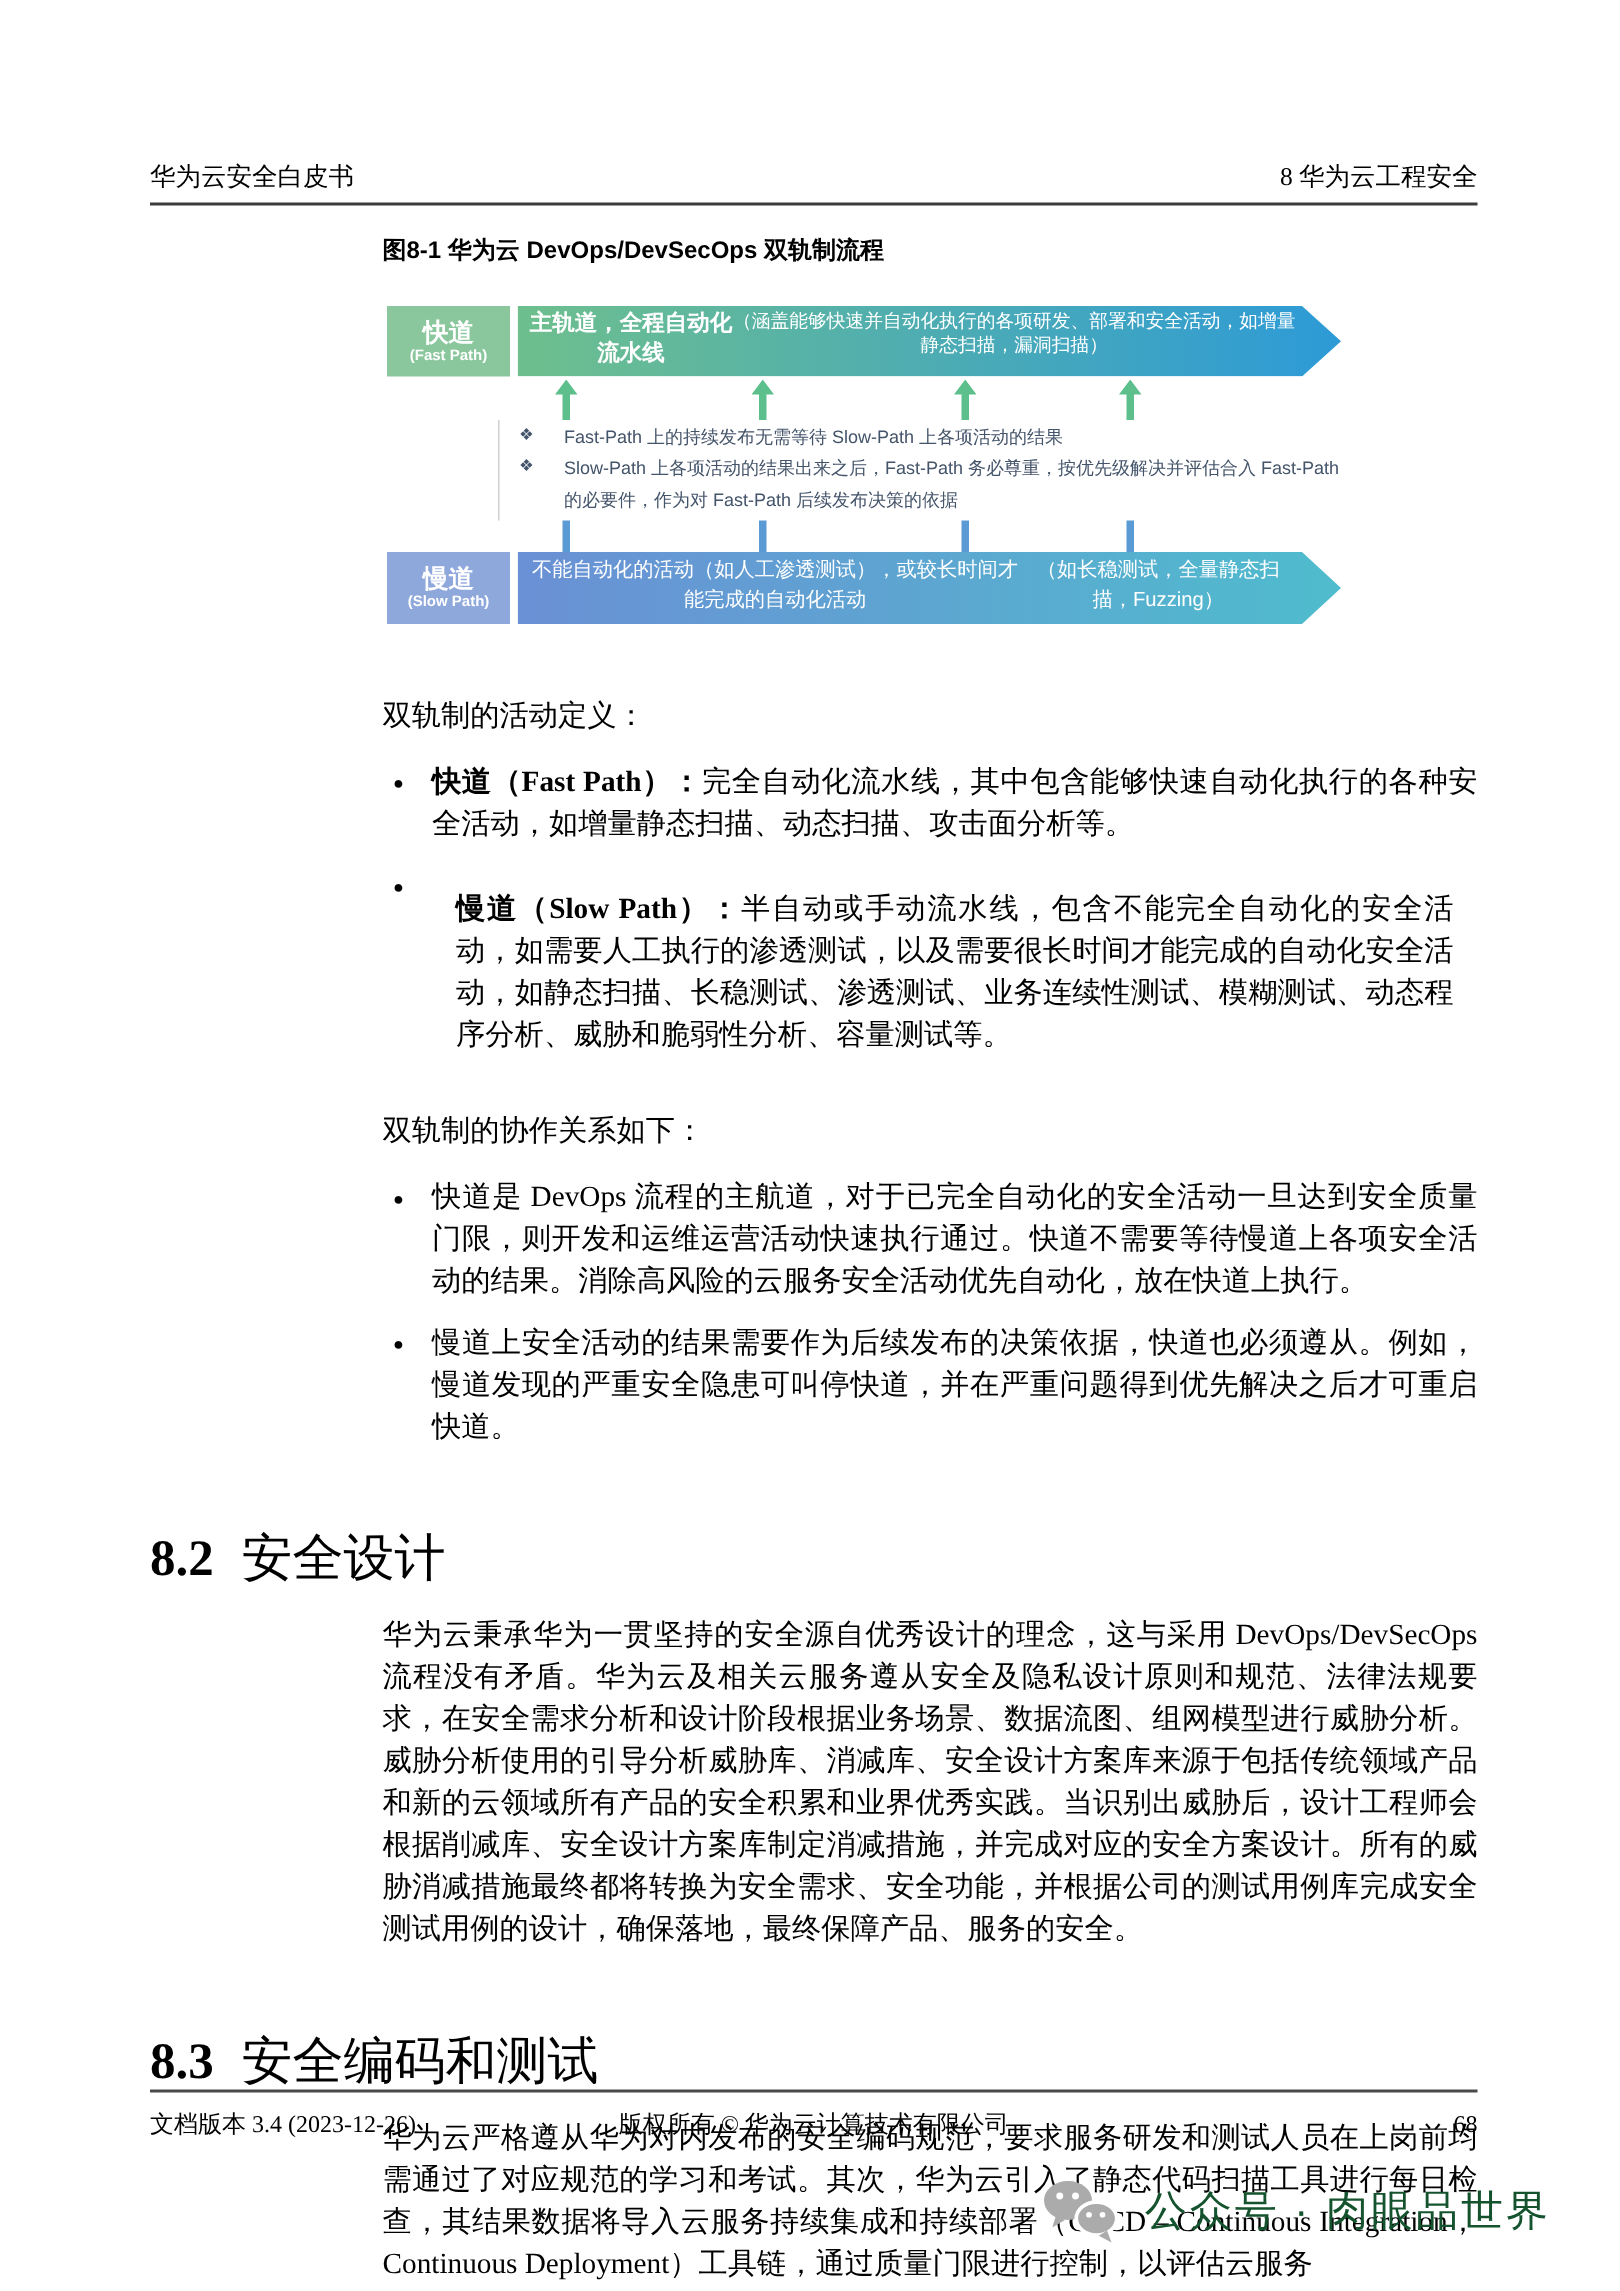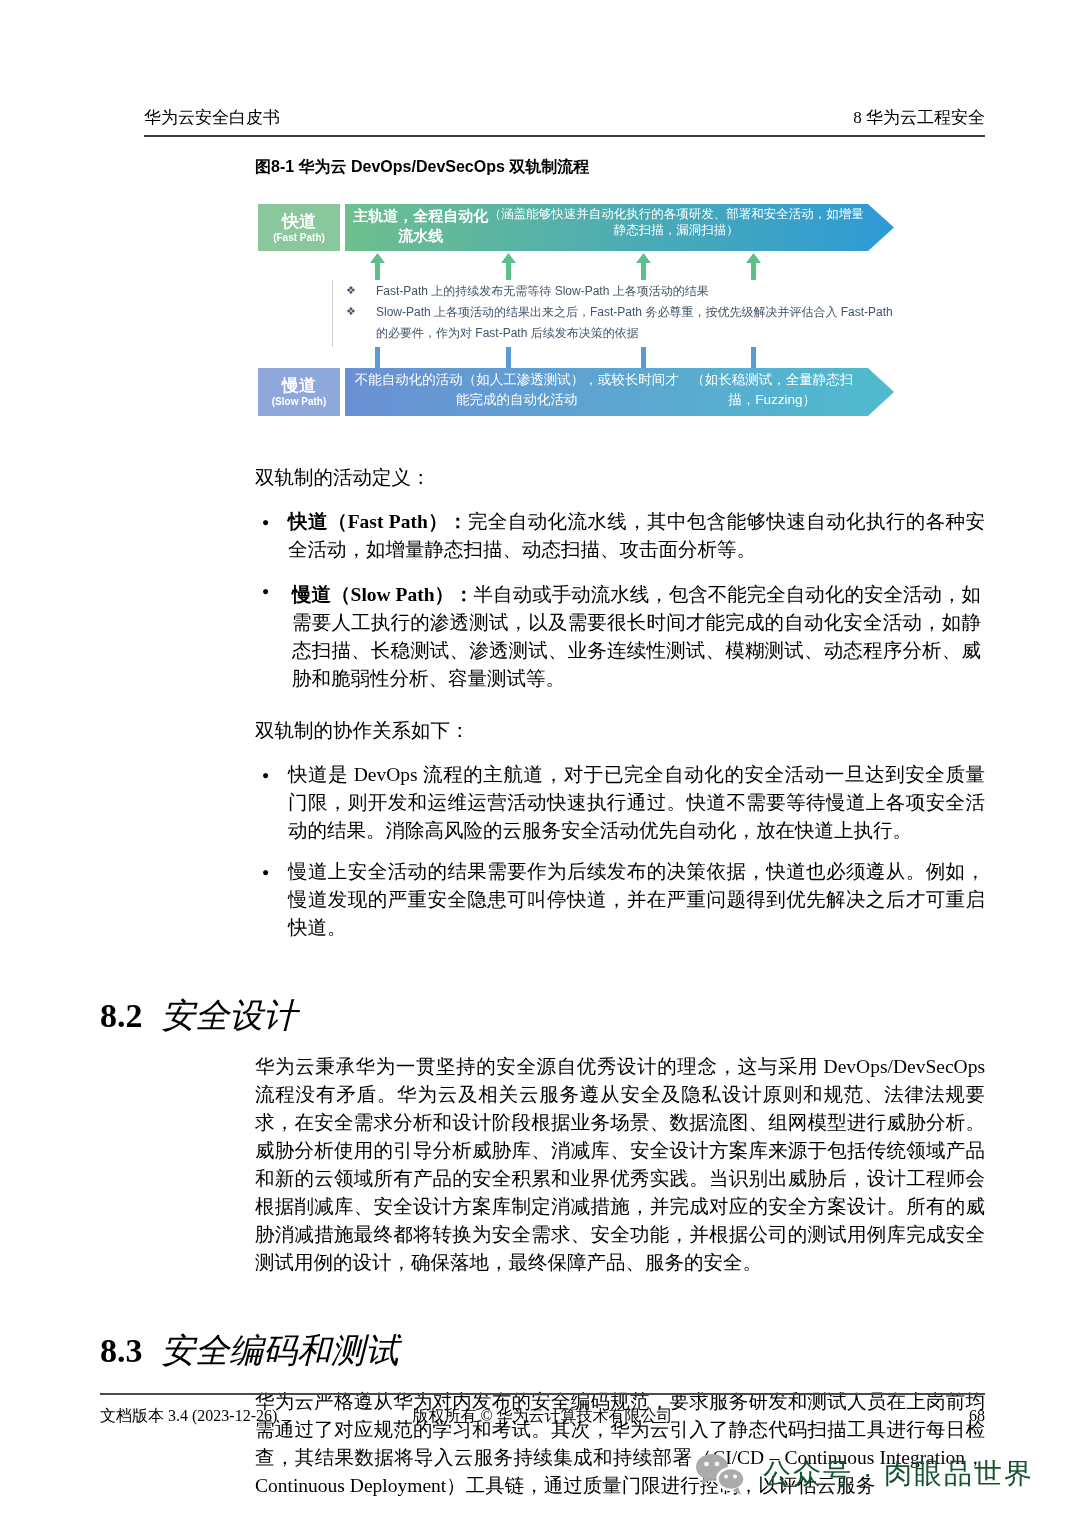--- a/index.html
+++ b/index.html
@@ -3,21 +3,21 @@
 <meta charset="utf-8">
 <style>
   html,body{margin:0;padding:0;background:#ffffff;}
   .page{position:relative;width:1080px;height:1527px;margin:0 auto;background:#fff;
         box-sizing:border-box;padding:0 95px 0 100px;overflow:hidden;
         font-family:"Liberation Serif","DejaVu Serif",serif;color:#000;}
 
   
   .hdr{display:flex;justify-content:space-between;align-items:flex-end;
        padding-top:106px;padding-bottom:6px;border-bottom:2px solid #3c3c3c;
-       font-size:17px;margin-left:44px;}
+       font-size:17px;}
 
   
   .fig-caption{margin:20px 0 0 155px;font-family:"Liberation Sans","DejaVu Sans",sans-serif;
        font-weight:bold;font-size:16px;}
 
   
   .diagram{margin:26px 0 0 158px;width:636px;font-family:"Liberation Sans","DejaVu Sans",sans-serif;}
   .lane{display:flex;align-items:stretch;}
   .lane-label{width:82px;flex:0 0 82px;margin-right:5px;color:#fff;text-align:center;
        display:flex;flex-direction:column;justify-content:center;line-height:1.25;}
@@ -51,21 +51,21 @@
   .intro2{margin-top:20px;}
   .bullets{margin-top:16px;}
   .bullet-item{display:flex;margin:0 0 13px 155px;width:730px;}
   .bullet{width:26px;flex:0 0 26px;margin-left:7px;font-size:12px;line-height:28px;}
   .bullet-text{flex:1;font-size:19.5px;line-height:28px;text-align:justify;}
   .bullet-text b{font-weight:bold;}
 
   
   .h2{margin:54px 0 0 0;font-size:34px;line-height:1.15;}
   .h2 .h-num{font-family:"Liberation Serif","DejaVu Serif",serif;}
-  .h2 .h-title{font-family:"Liberation Sans","DejaVu Sans",sans-serif;margin-left:10px;font-weight:500;font-style:italic;}
+  .h2 .h-title{font-family:"Liberation Sans","DejaVu Sans",sans-serif;margin-left:10px;font-weight:500;}
   .sec-body{margin-top:18px;}
 
   
   .ftr{position:absolute;left:100px;right:95px;top:1393px;border-top:2px solid #4a4a4a;
        padding-top:11px;font-size:16px;display:flex;align-items:baseline;}
   .ftr .version{flex:0 0 auto;}
   .ftr .copyright{position:absolute;left:0;right:0;text-align:center;}
   .ftr .pageno{margin-left:auto;}
 
   
@@ -145,21 +145,21 @@
 
   <p class="para intro">双轨制的活动定义：</p>
 
   <div class="bullets">
     <div class="bullet-item">
       <span class="bullet">●</span>
       <p class="bullet-text" style="margin:0"><b>快道（Fast Path）：</b><span>完全自动化流水线，其中包含能够快速自动化执行的各种安全活动，如增量静态扫描、动态扫描、攻击面分析等。</span></p>
     </div>
     <div class="bullet-item">
       <span class="bullet">●</span>
-      <p class="bullet-text" style="margin:4px"><b>慢道（Slow Path）：</b><span>半自动或手动流水线，包含不能完全自动化的安全活动，如需要人工执行的渗透测试，以及需要很长时间才能完成的自动化安全活动，如静态扫描、长稳测试、渗透测试、业务连续性测试、模糊测试、动态程序分析、威胁和脆弱性分析、容量测试等。</span></p>
+      <p class="bullet-text" style="margin:16px"><b>慢道（Slow Path）：</b><span>半自动或手动流水线，包含不能完全自动化的安全活动，如需要人工执行的渗透测试，以及需要很长时间才能完成的自动化安全活动，如静态扫描、长稳测试、渗透测试、业务连续性测试、模糊测试、动态程序分析、威胁和脆弱性分析、容量测试等。</span></p>
     </div>
   </div>
 
   <p class="para intro2">双轨制的协作关系如下：</p>
 
   <div class="bullets">
     <div class="bullet-item">
       <span class="bullet">●</span>
       <p class="bullet-text" style="margin:0">快道是 DevOps 流程的主航道，对于已完全自动化的安全活动一旦达到安全质量门限，则开发和运维运营活动快速执行通过。快道不需要等待慢道上各项安全活动的结果。消除高风险的云服务安全活动优先自动化，放在快道上执行。</p>
     </div>

